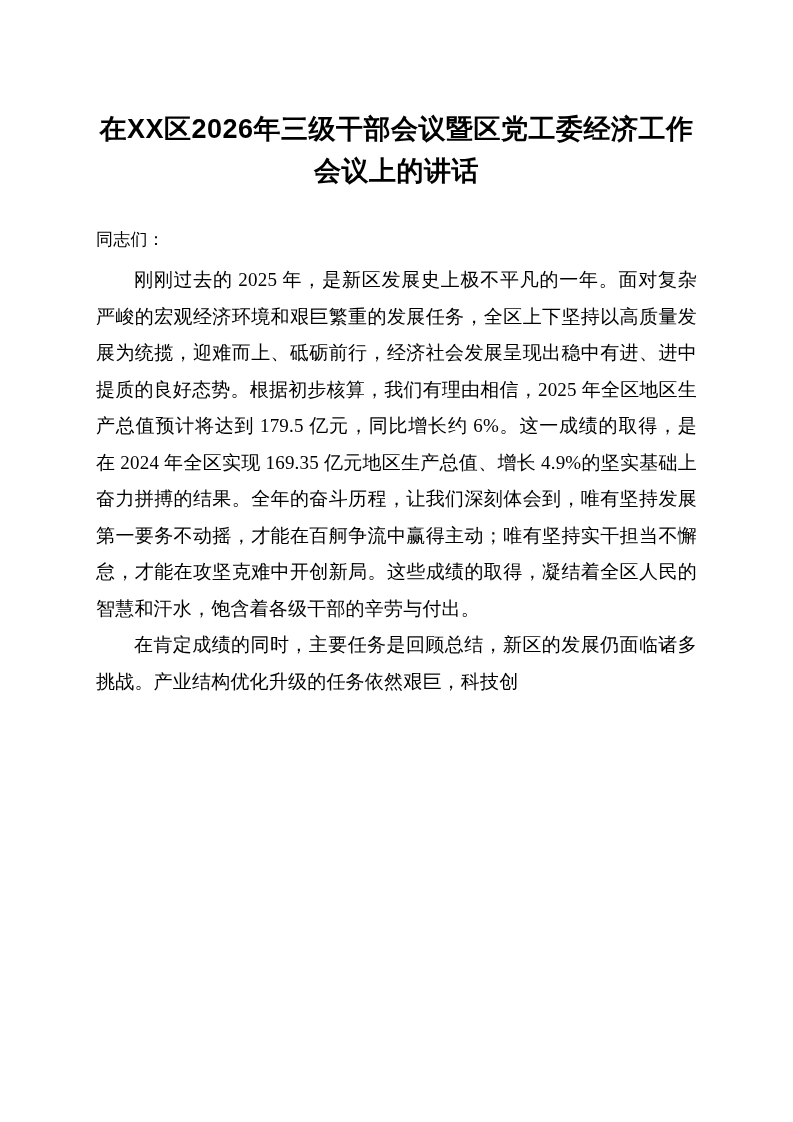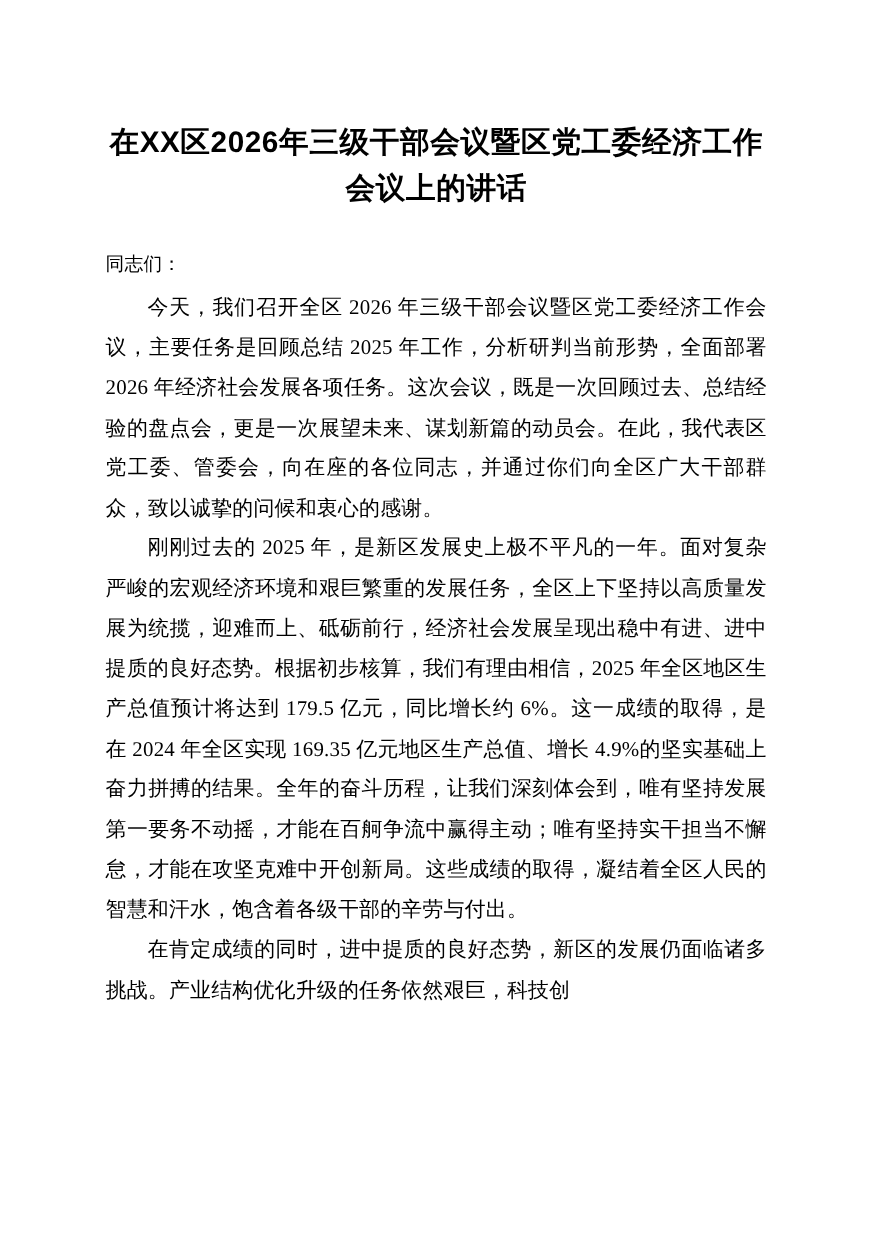--- a/index.html
+++ b/index.html
@@ -50,19 +50,18 @@
 </style>
 </head>
 <body>
 
 <div class="page">
 
   <h1 class="doc-title">在XX区2026年三级干部会议暨区党工委经济工作会议上的讲话</h1>
 
   <p class="salutation">同志们：</p>
 
-  <p class="body-par">今天，我们召开全区 2026 年三级干部会议暨区党工委经济工作会议，主要任务是回顾总结 2025 年工作，分析研判当前形势，全面部署 2026 年经济社会发展各项任务。这次会议，既是一次回顾过去、总结经验的盘点会，更是一次展望未来、谋划新篇的动员会。在此，我代表区党工委、管委会，向在座的各位同志，并通过你们向全区广大干部群众，致以诚挚的问候和衷心的感谢。</p>
 
   <p class="body-par">刚刚过去的 2025 年，是新区发展史上极不平凡的一年。面对复杂严峻的宏观经济环境和艰巨繁重的发展任务，全区上下坚持以高质量发展为统揽，迎难而上、砥砺前行，经济社会发展呈现出稳中有进、进中提质的良好态势。根据初步核算，我们有理由相信，2025 年全区地区生产总值预计将达到 179.5 亿元，同比增长约 6%。这一成绩的取得，是在 2024 年全区实现 169.35 亿元地区生产总值、增长 4.9%的坚实基础上奋力拼搏的结果。全年的奋斗历程，让我们深刻体会到，唯有坚持发展第一要务不动摇，才能在百舸争流中赢得主动；唯有坚持实干担当不懈怠，才能在攻坚克难中开创新局。这些成绩的取得，凝结着全区人民的智慧和汗水，饱含着各级干部的辛劳与付出。</p>
 
-  <p class="body-par">在肯定成绩的同时，进中提质的良好态势，新区的发展仍面临诸多挑战。产业结构优化升级的任务依然艰巨，科技创</p>
+  <p class="body-par">在肯定成绩的同时，主要任务是回顾总结，新区的发展仍面临诸多挑战。产业结构优化升级的任务依然艰巨，科技创</p>
 
 </div>
 
 </body></html>

